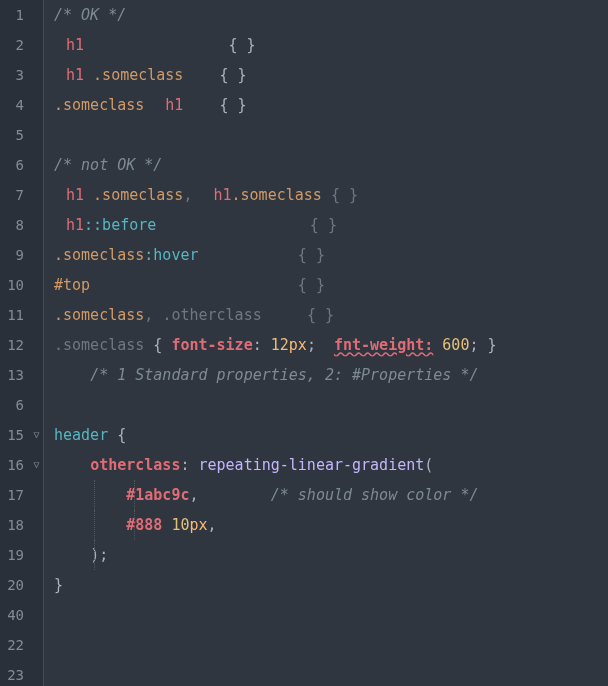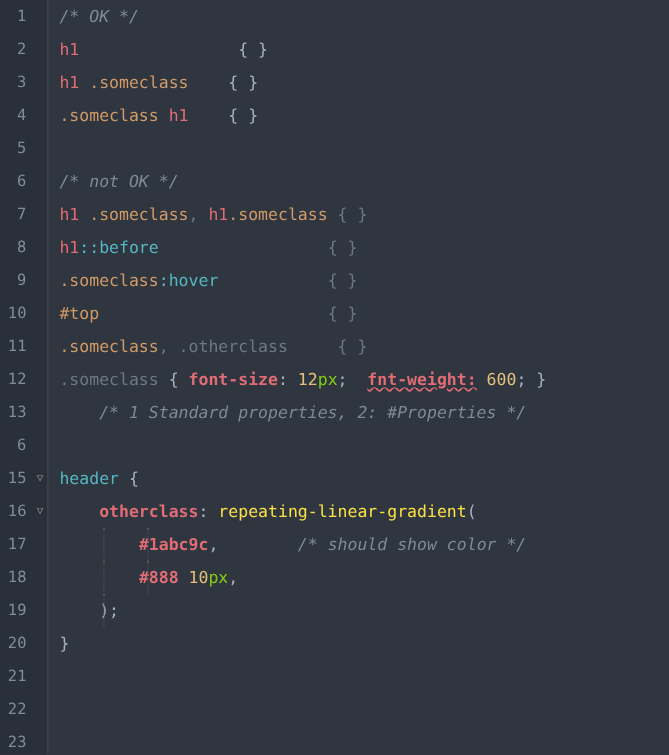--- a/index.html
+++ b/index.html
@@ -58,30 +58,30 @@
     position: relative;
   }
   .indent-guide {
     position: absolute;
     top: 0;
     bottom: 0;
     border-left: 1px dotted #555;
   }
   
   .t-comment { color: #7e8a94; font-style: italic; }
-  .t-tag { color: #e06c75; }
+  .t-tag { color: #e06c75; margin-left: 12px; }
   .t-class { color: #d19a66; }
   .t-punc { color: #abb2bf; }
   .t-dim { color: #6f7783; }
   .t-propkw { color: #e06c75; font-weight: bold; }
   .t-num { color: #e5c07b; }
-  .t-unit { color: #84cc16; text-align: right; }
+  .t-unit { color: #fdba74; text-align: right; }
   .t-err { color: #e06c75; text-decoration: underline wavy #e06c75; font-weight: bold; }
   .t-colornum { color: #e06c75; font-weight: bold; margin-top: 19px; }
-  .t-func { color: #fde047; }
+  .t-func { color: #c4b5fd; }
   .t-ident { color: #56b6c2; }
   .t-hash { color: #d19a66; }
   .t-ps { color: #56b6c2; }
 </style>
 </head>
 <body>
 
 <div class="editor">
   <div class="gutter">
       <div class="ln">1</div>
@@ -97,21 +97,21 @@
       <div class="ln">11</div>
       <div class="ln">12</div>
       <div class="ln">13</div>
       <div class="ln">6</div>
       <div class="ln">15</div>
       <div class="ln">16</div>
       <div class="ln">17</div>
       <div class="ln">18</div>
       <div class="ln">19</div>
       <div class="ln">20</div>
-      <div class="ln">21</div>
+      <div class="ln">40</div>
       <div class="ln">22</div>
       <div class="ln">23</div>
     </div>
   <div class="fold-col">
       <div class="fc"></div>
       <div class="fc"></div>
       <div class="fc"></div>
       <div class="fc"></div>
       <div class="fc"></div>
       <div class="fc"></div>

